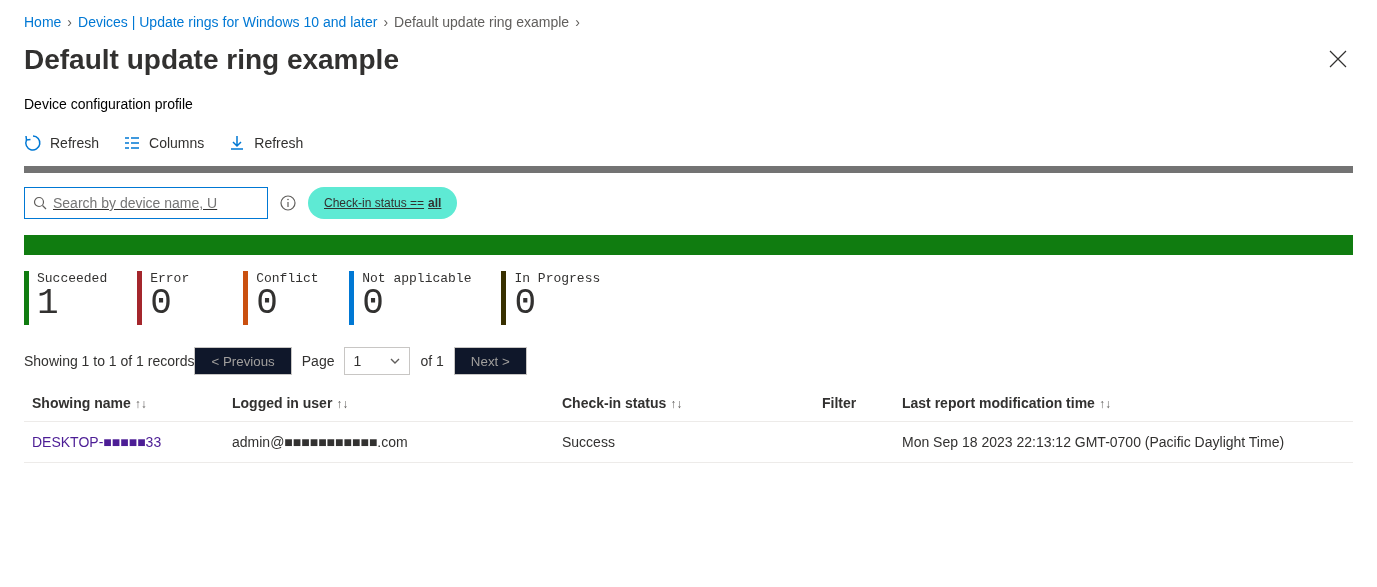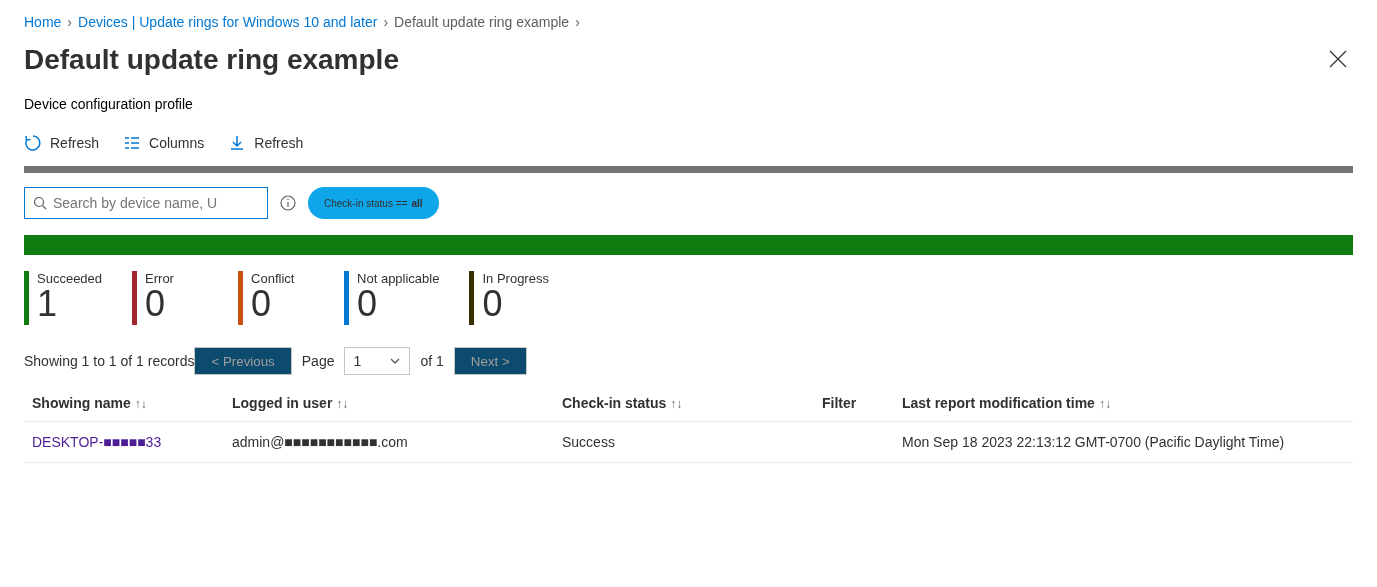--- a/index.html
+++ b/index.html
@@ -8,38 +8,38 @@
 .breadcrumb a { color: #0078d4; text-decoration: none; cursor: pointer; }
 .breadcrumb .sep { color: #605e5c; }
 .breadcrumb .current { color: #605e5c; }
 .header-row { display: flex; justify-content: space-between; align-items: flex-start; }
 .page-title { font-size: 28px; font-weight: 600; color: #323130; }
 .page-subtitle { font-size: 14px; color: #000000; margin-top: 20px; }
 .close-btn { background: none; border: none; cursor: pointer; padding: 6px; color: #323130; }
 .toolbar { display: flex; gap: 24px; padding: 18px 0 10px 0; border-bottom: 7px solid #737373; }
 .tool-btn { display: flex; align-items: center; gap: 8px; background: none; border: none; cursor: pointer; font-size: 14px; color: #323130; padding: 4px 0; }
 .tool-btn .icon { color: #0078d4; display: flex; align-items: center; }
-.filter-row { display: flex; align-items: center; gap: 12px; padding: 14px 0 16px 0; }
+.filter-row { display: flex; align-items: center; gap: 12px; padding: 14px 0 16px 0; text-decoration: underline; }
 .search-box { display: flex; align-items: center; border: 1px solid #0078d4; height: 32px; width: 244px; padding: 0 8px; }
 .search-box .icon { color: #605e5c; margin-right: 6px; display: flex; }
 .search-box input { border: none; outline: none; flex: 1; font-size: 14px; font-family: inherit; }
 .info-icon { color: #605e5c; cursor: pointer; display: flex; }
-.filter-pill { background: #0ea5e9; border-radius: 16px; height: 32px; display: flex; align-items: center; padding: 0 16px; font-size: 10px; cursor: pointer; }
+.filter-pill { background: #5eead4; border-radius: 16px; height: 32px; display: flex; align-items: center; padding: 0 16px; font-size: 12px; cursor: pointer; }
 .filter-pill .bold { font-weight: 700; margin-left: 4px; }
 .green-bar { height: 20px; background: #107c10; margin-bottom: 16px; }
-.stats { display: flex; gap: 30px; margin-bottom: 22px; }
+.stats { display: flex; gap: 30px; margin-bottom: 22px; font-family: Liberation Mono, monospace; }
 .stat { display: flex; gap: 8px; min-width: 76px; }
 .stat-bar { width: 5px; height: 54px; }
 .stat-body { display: flex; flex-direction: column; }
 .stat-label { font-size: 13px; color: #323130; }
 .stat-value { font-size: 36px; line-height: 1; color: #323130; }
 .table-bar { display: flex; justify-content: flex-start; align-items: center; margin-bottom: 10px; }
 .records-text { color: #323130; font-size: 14px; }
 .pager { display: flex; align-items: center; gap: 10px; font-size: 14px; }
-.pager-btn { border: 1px solid #c8c6c4; background: #0c4a6e; color: #a19f9d; height: 28px; padding: 0 16px; }
+.pager-btn { border: 1px solid #c8c6c4; background: #0f172a; color: #a19f9d; height: 28px; padding: 0 16px; }
 .page-select { border: 1px solid #c8c6c4; height: 28px; width: 66px; display: flex; align-items: center; justify-content: space-between; padding: 0 8px; cursor: pointer; }
 table { width: 100%; border-collapse: collapse; }
 th { text-align: left; font-weight: 600; font-size: 14px; padding: 10px 8px; border-bottom: 1px solid #edebe9; }
 th .sort { color: #605e5c; margin-left: 4px; font-size: 12px; }
 td { padding: 12px 8px; border-bottom: 1px solid #edebe9; font-size: 14px; }
 td.link { color: #4c1d95; cursor: pointer; }
 svg { display: block; }
 </style>
 </head>
 <body>

